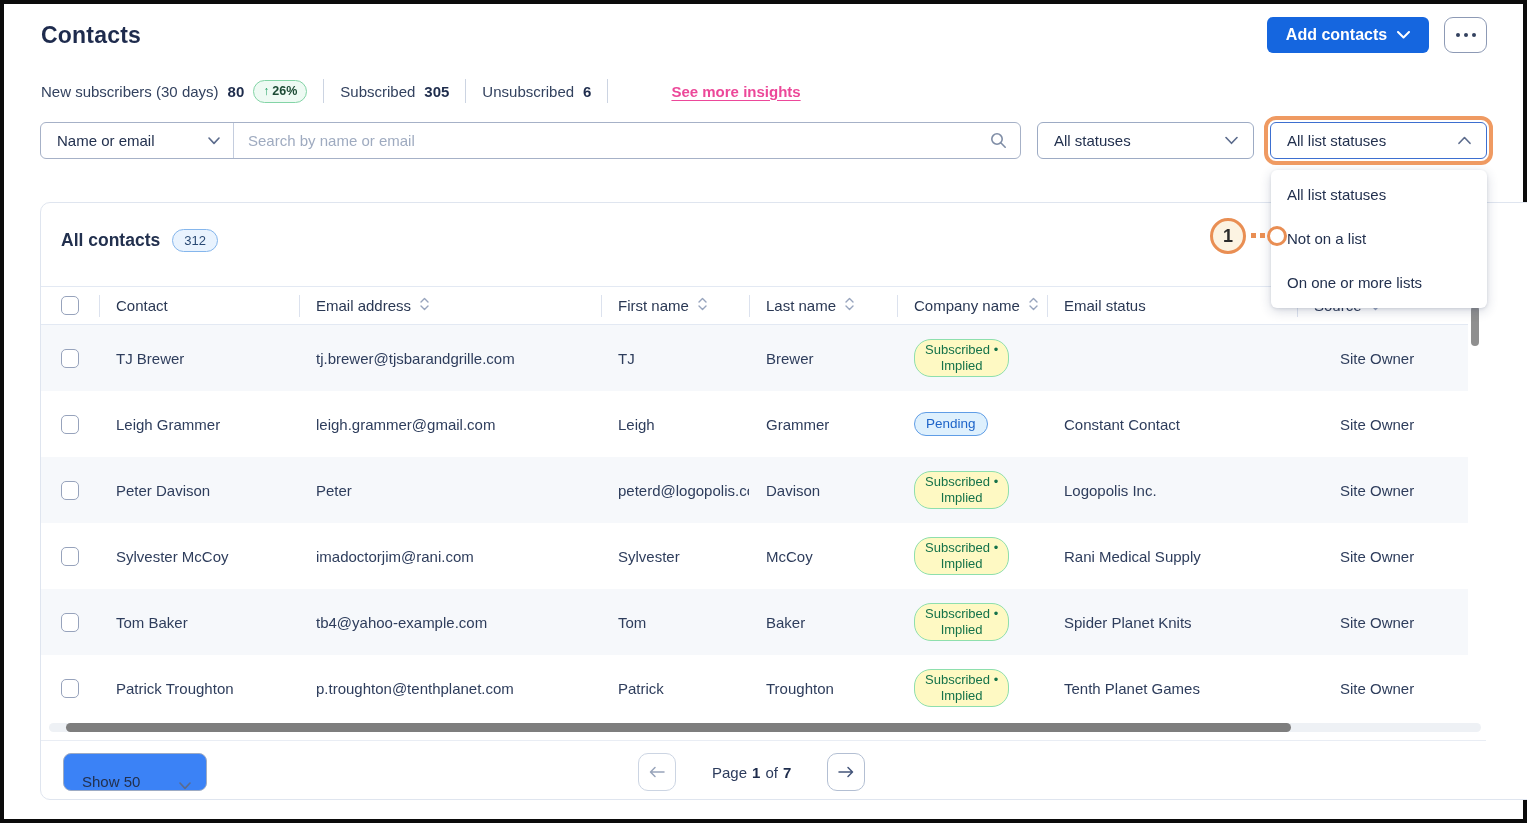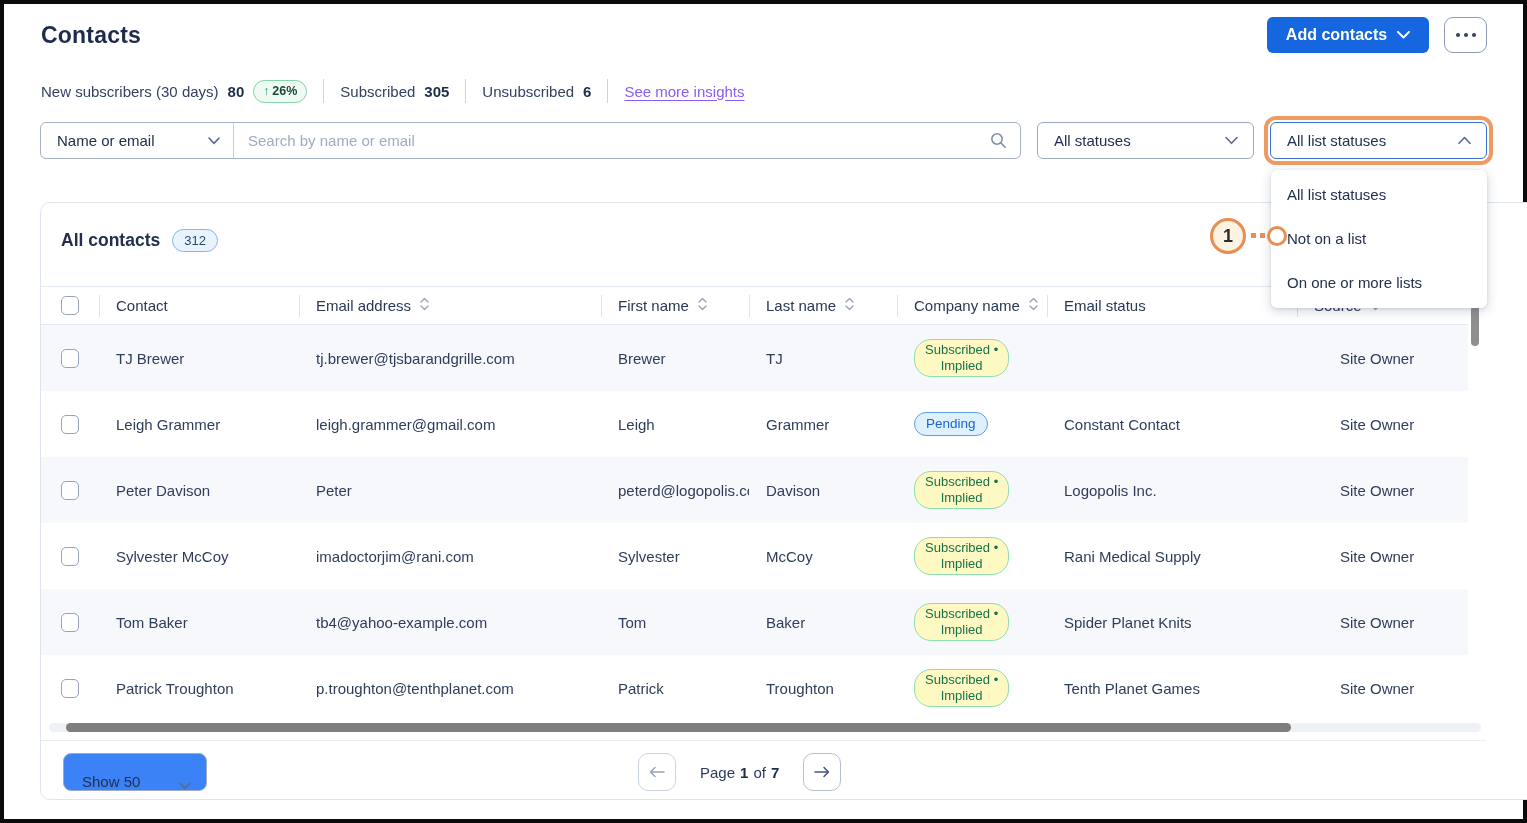--- a/index.html
+++ b/index.html
@@ -17,21 +17,21 @@
     display:flex; align-items:center; justify-content:center; gap:4px; cursor:pointer; }
   .more-btn i { width:4px; height:4px; border-radius:50%; background:#33415f; }
   
   .stats { position:absolute; left:41px; top:78px; height:26px; display:flex; align-items:center; gap:16px; font-size:15px; color:#33425f; }
   .stat { display:flex; align-items:center; gap:9px; }
   .stat b { color:#1e2c4c; }
   .trend { display:inline-flex; align-items:center; gap:3px; height:23px; padding:0 9px; border:1px solid #83d4a6; background:#eefaf3; border-radius:12px; }
   .trend .arr { color:#1c9e5e; font-size:12px; font-weight:bold; }
   .trend .pct { color:#1d4b35; font-size:12.5px; font-weight:bold; }
   .vdiv { width:1px; height:24px; background:#ccd4e2; }
-  .insights { font-weight:normal; color:#8b5cf6; text-decoration:underline; text-underline-offset:3px; cursor:pointer; }
+  .insights { font-weight:bold; color:#ec4899; text-decoration:underline; text-underline-offset:3px; cursor:pointer;margin-left:47px; }
   
   .searchbar { position:absolute; left:40px; top:122px; width:981px; height:37px; border:1px solid #a6b1c7; border-radius:6px; background:#fff; display:flex; align-items:stretch; }
   .search-type { display:flex; align-items:center; width:193px; padding-left:16px; border-right:1px solid #c4cdde; font-size:15px; color:#22304e; cursor:pointer; }
   .search-type svg { margin-left:auto; margin-right:13px; }
   .searchbar input { flex:1; border:none; outline:none; padding-left:14px; font-family:inherit; font-size:15px; color:#2c3b5c; background:transparent; }
   .searchbar input::placeholder { color:#9fabc0; }
   .search-ico { align-self:center; margin-right:13px; }
   .select { position:absolute; top:122px; height:37px; background:#fff; border-radius:6px; display:flex; align-items:center; font-size:15px; color:#22304e; padding-left:16px; cursor:pointer; }
   .select svg { margin-left:auto; margin-right:15px; }
   .status-select { left:1037px; width:217px; border:1px solid #9dabc4; }
@@ -67,21 +67,21 @@
   .checkbox { width:18px; height:19px; border:1.5px solid #97a3bc; border-radius:5px; background:#fff; cursor:pointer; }
   .badge { display:inline-block; text-align:center; line-height:16px; }
   .badge.subscribed { font-size:13px; color:#15724a; background:#fef9c3; border:1.5px solid #8edfad; border-radius:17px; padding:2px 10px; }
   .badge.pending { font-size:13.5px; color:#1d64c9; background:#def0fd; border:1.5px solid #5f9de6; border-radius:13px; padding:3px 11px; }
   .vscroll-thumb { position:absolute; left:1430px; top:103px; width:8px; height:40px; background:#8f8f8f; border-radius:4px; cursor:pointer; }
   .hscroll { position:absolute; left:8px; top:520px; width:1432px; height:9px; background:#eef1f5; border-radius:5px; }
   .hscroll .thumb { position:absolute; left:17px; top:0; width:1225px; height:9px; background:#7e7e7e; border-radius:5px; cursor:pointer; }
   .card-foot { position:absolute; left:0; top:537px; width:1445px; height:60px; border-top:1px solid #e9edf4; }
   .show-select { position:absolute; left:22px; top:12px; width:144px; height:38px; border:1px solid #9dabc4; border-radius:8px; display:flex; align-items:flex-end; padding-left:18px; font-size:15px; color:#22304e; cursor:pointer; background:#3b82f6; }
   .show-select svg { margin-left:auto; margin-right:15px; }
-  .pager { position:absolute; left:597px; top:12px; height:38px; display:flex; align-items:center; gap:24px;text-align:center; }
+  .pager { position:absolute; left:597px; top:12px; height:38px; display:flex; align-items:center; gap:36px;text-align:center; }
   .pg-btn { width:38px; height:38px; border-radius:10px; background:#fff; display:flex; align-items:center; justify-content:center; cursor:pointer; }
   .pg-prev { border:1px solid #ccd5e3; }
   .pg-next { border:1px solid #b3bfd3; }
   .pg-text { font-size:15px; color:#2c3b5c; display:flex; gap:5px; }
   .pg-text b { color:#1e2c4c; }
 </style>
 </head>
 <body>
 
 <div class="page">
@@ -212,24 +212,24 @@
           <div class="cell cbwrap">
             <span class="checkbox"></span>
           </div>
           <div class="cell">
             <span>TJ Brewer</span>
           </div>
           <div class="cell">
             <span>tj.brewer@tjsbarandgrille.com</span>
           </div>
           <div class="cell">
+            <span>TJ</span>
+          </div>
+          <div class="cell">
             <span>Brewer</span>
-          </div>
-          <div class="cell">
-            <span>TJ</span>
           </div>
           <div class="cell">
             <span class="badge subscribed">Subscribed •<br>Implied</span>
           </div>
           <div class="cell">
             <span></span>
           </div>
           <div class="cell src">
             <span>Site Owner</span>
           </div>

